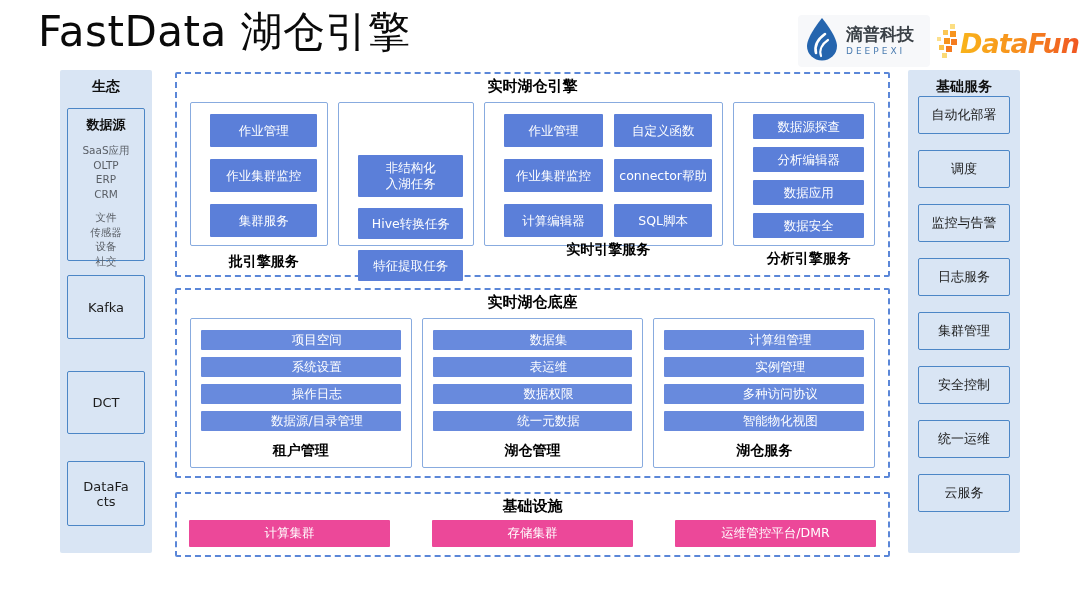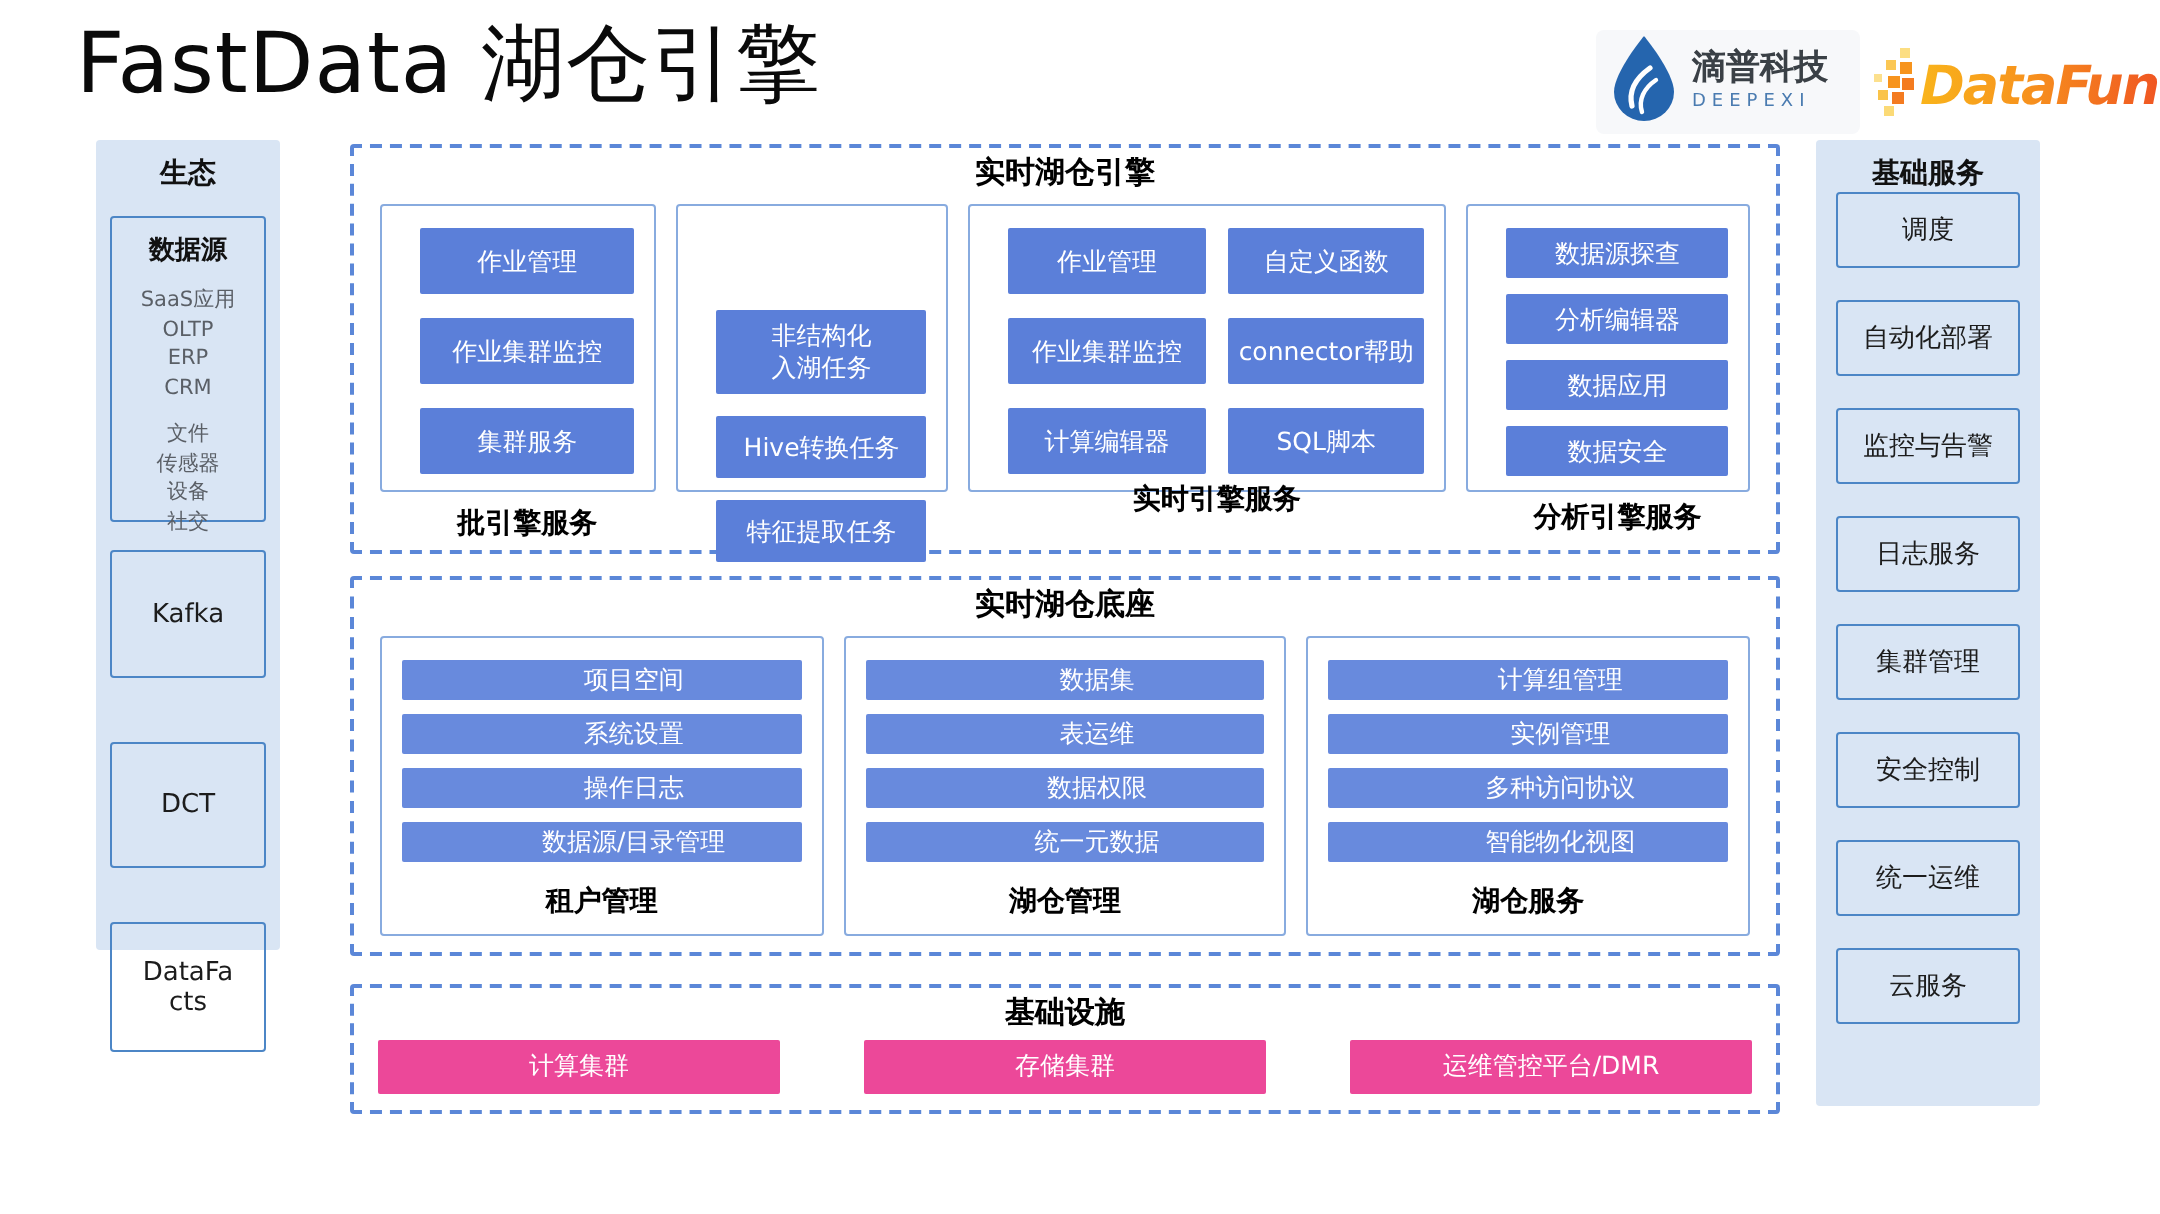--- a/index.html
+++ b/index.html
@@ -14,21 +14,21 @@
   .deepexi-txt{display:flex;flex-direction:column;line-height:1.05;}
   .deepexi-cn{font-size:17px;font-weight:bold;color:#3a4046;}
   .deepexi-en{font-size:9px;color:#4a7bb0;letter-spacing:3px;margin-top:3px;}
   .datafun{position:absolute;left:936px;top:22px;display:flex;align-items:center;gap:2px;}
   .datafun-word{font-size:27px;font-weight:bold;font-style:italic;color:#f0821e;letter-spacing:-1px;}
   @supports ((-webkit-background-clip:text) or (background-clip:text)){
     .datafun-word{background:linear-gradient(90deg,#f9b41b,#f7941d 40%,#ef4e23);-webkit-background-clip:text;background-clip:text;color:transparent;}
   }
   
   .sidebar{position:absolute;top:70px;background:#d9e5f4;border-radius:2px;box-sizing:border-box;}
-  .sidebar-left{left:48px;width:92px;height:405px;}
+  .sidebar-left{left:60px;width:92px;height:483px;}
   .sidebar-right{left:908px;width:112px;height:483px;}
   .sidebar-title{text-align:center;font-size:14px;font-weight:bold;color:#111;padding-top:8px;}
   .node{border:1px solid #4c86c6;border-radius:2px;display:flex;align-items:center;justify-content:center;text-align:center;font-size:13px;color:#1c1c1c;box-sizing:border-box;word-break:break-word;padding:2px;}
   .ds-box{border:1px solid #4c86c6;border-radius:2px;margin:12px 7px 0;height:153px;box-sizing:border-box;text-align:center;}
   .ds-title{font-size:13px;font-weight:bold;margin-top:7px;color:#111;}
   .ds-group{margin-top:9px;font-size:10.5px;color:#5a5f66;line-height:14.5px;}
   .n-kafka{margin:14px 7px 0;height:64px;}
   .n-dct{margin:32px 7px 0;height:63px;}
   .n-datafacts{margin:27px 7px 0;height:65px;padding:2px 14px;}
   .rnode{height:38px;margin:0 10px 16px;}
@@ -188,21 +188,21 @@
   <div class="sec-title">基础设施</div>
   <div class="infra-row">
     <div class="infra-btn">计算集群</div>
     <div class="infra-btn">存储集群</div>
     <div class="infra-btn">运维管控平台/DMR</div>
   </div>
 </div>
 
 <div class="sidebar sidebar-right">
   <div class="sidebar-title">基础服务</div>
+  <div class="node rnode">自动化部署</div>
   <div class="node rnode">调度</div>
-  <div class="node rnode">自动化部署</div>
   <div class="node rnode">监控与告警</div>
   <div class="node rnode">日志服务</div>
   <div class="node rnode">集群管理</div>
   <div class="node rnode">安全控制</div>
   <div class="node rnode">统一运维</div>
   <div class="node rnode">云服务</div>
 </div>
 
 </body></html>

